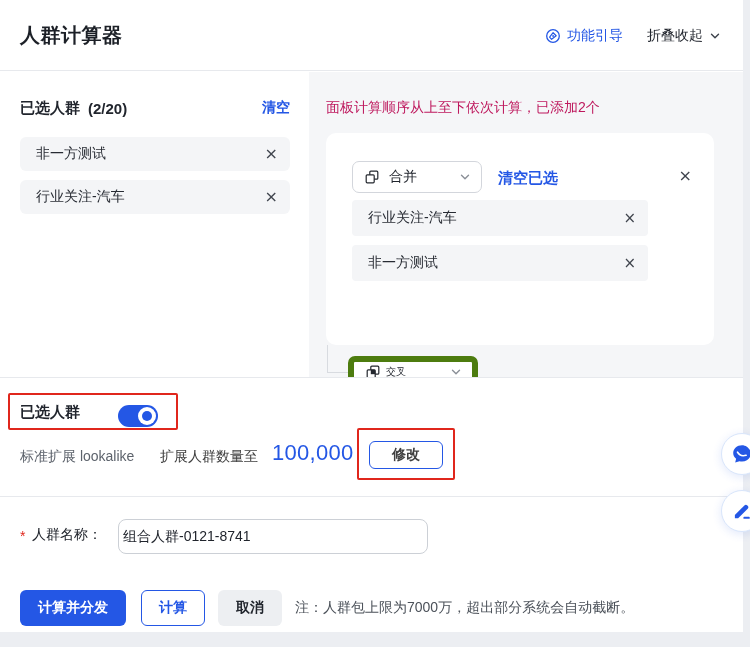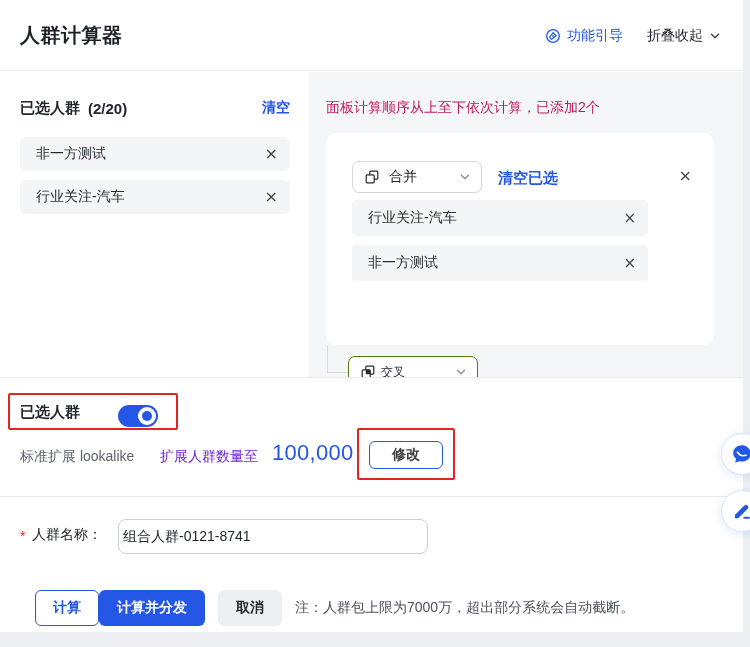--- a/index.html
+++ b/index.html
@@ -86,23 +86,23 @@
     position:absolute; left:26px; width:296px; height:36px;
     background:#f4f5f7; border-radius:4px;
     display:flex; align-items:center; padding:0 12px 0 16px;
     font-size:14px; color:#272b33;
   }
   .calc-item .close-x { margin-left:auto; font-size:15px; }
   .connector-v { position:absolute; left:18px; top:273px; width:1px; height:28px; background:#d8dbe0; }
   .connector-h { position:absolute; left:18px; top:300px; width:21px; height:1px; background:#d8dbe0; }
   .next-dropdown {
     position:absolute; left:39px; top:284px; width:130px; height:32px;
-    background:#fff; border:1px solid #4d7c0f; border-radius:7px;
+    background:#fff; border:6px solid #4d7c0f; border-radius:7px;
     display:flex; align-items:center; padding:0 10px 0 12px; gap:6px;
-    font-size:12px; color:#21252d; cursor:pointer;
+    font-size:10px; color:#21252d; cursor:pointer;
   }
   .next-dropdown .chev { margin-left:auto; }
   
   .footer-section {
     position:absolute; left:0; top:377px; width:743px; height:255px;
     background:#fff; border-top:1px solid #e7e9ed;
   }
   .annotation-rect { position:absolute; border:2px solid #e0261c; border-radius:2px; pointer-events:none; }
   .ann-toggle { left:8px; top:15px; width:170px; height:37px; }
   .ann-modify { left:357px; top:50px; width:98px; height:52px; }
@@ -113,21 +113,21 @@
   }
   .toggle .knob {
     position:absolute; right:2px; top:2px; width:18px; height:18px;
     background:#fff; border-radius:50%;
   }
   .toggle .knob::after {
     content:""; position:absolute; left:4px; top:4px; width:10px; height:10px;
     background:#2457e5; border-radius:50%;
   }
   .mode-label { position:absolute; left:20px; top:70px; font-size:14px; color:#5d636c; }
-  .amount-label { position:absolute; left:160px; top:70px; font-size:14px; color:#6d28d9; }
+  .amount-label { position:absolute; left:160px; top:70px; font-size:14px; color:#404040; }
   .amount-value { position:absolute; left:272px; top:62px; font-size:22px; color:#2457e5; letter-spacing:.3px; }
   .modify-btn {
     position:absolute; left:369px; top:63px; width:74px; height:28px;
     background:#fff; border:1.5px solid #2457e5; border-radius:6px;
     color:#404040; font-size:14px; font-weight:600;
     display:flex; align-items:center; justify-content:center; cursor:pointer;
   }
   .footer-divider { position:absolute; left:0; top:118px; width:743px; height:1px; background:#e7e9ed; }
   .required-mark { position:absolute; left:20px; top:150px; font-size:14px; color:#e0261c; }
   .name-label { position:absolute; left:32px; top:148px; font-size:14px; color:#21252d; }
@@ -269,22 +269,22 @@
     <div class="amount-value">100,000</div>
     <div class="modify-btn">修改</div>
 
     <div class="footer-divider"></div>
 
     <span class="required-mark">*</span>
     <span class="name-label">人群名称：</span>
     <input class="name-input" type="text" value="组合人群-0121-8741" style="">
 
     <div class="actions-row">
+      <button class="btn btn-primary">计算并分发</button>
       <button class="btn btn-secondary">计算</button>
-      <button class="btn btn-primary">计算并分发</button>
       <button class="btn btn-cancel">取消</button>
       <span class="footer-note">注：人群包上限为7000万，超出部分系统会自动截断。</span>
     </div>
   </div>
 
 </div>
 
 <div class="float-btn float-chat">
   <span style="display:flex;">
     <svg width="24" height="24" viewBox="0 0 24 24">

